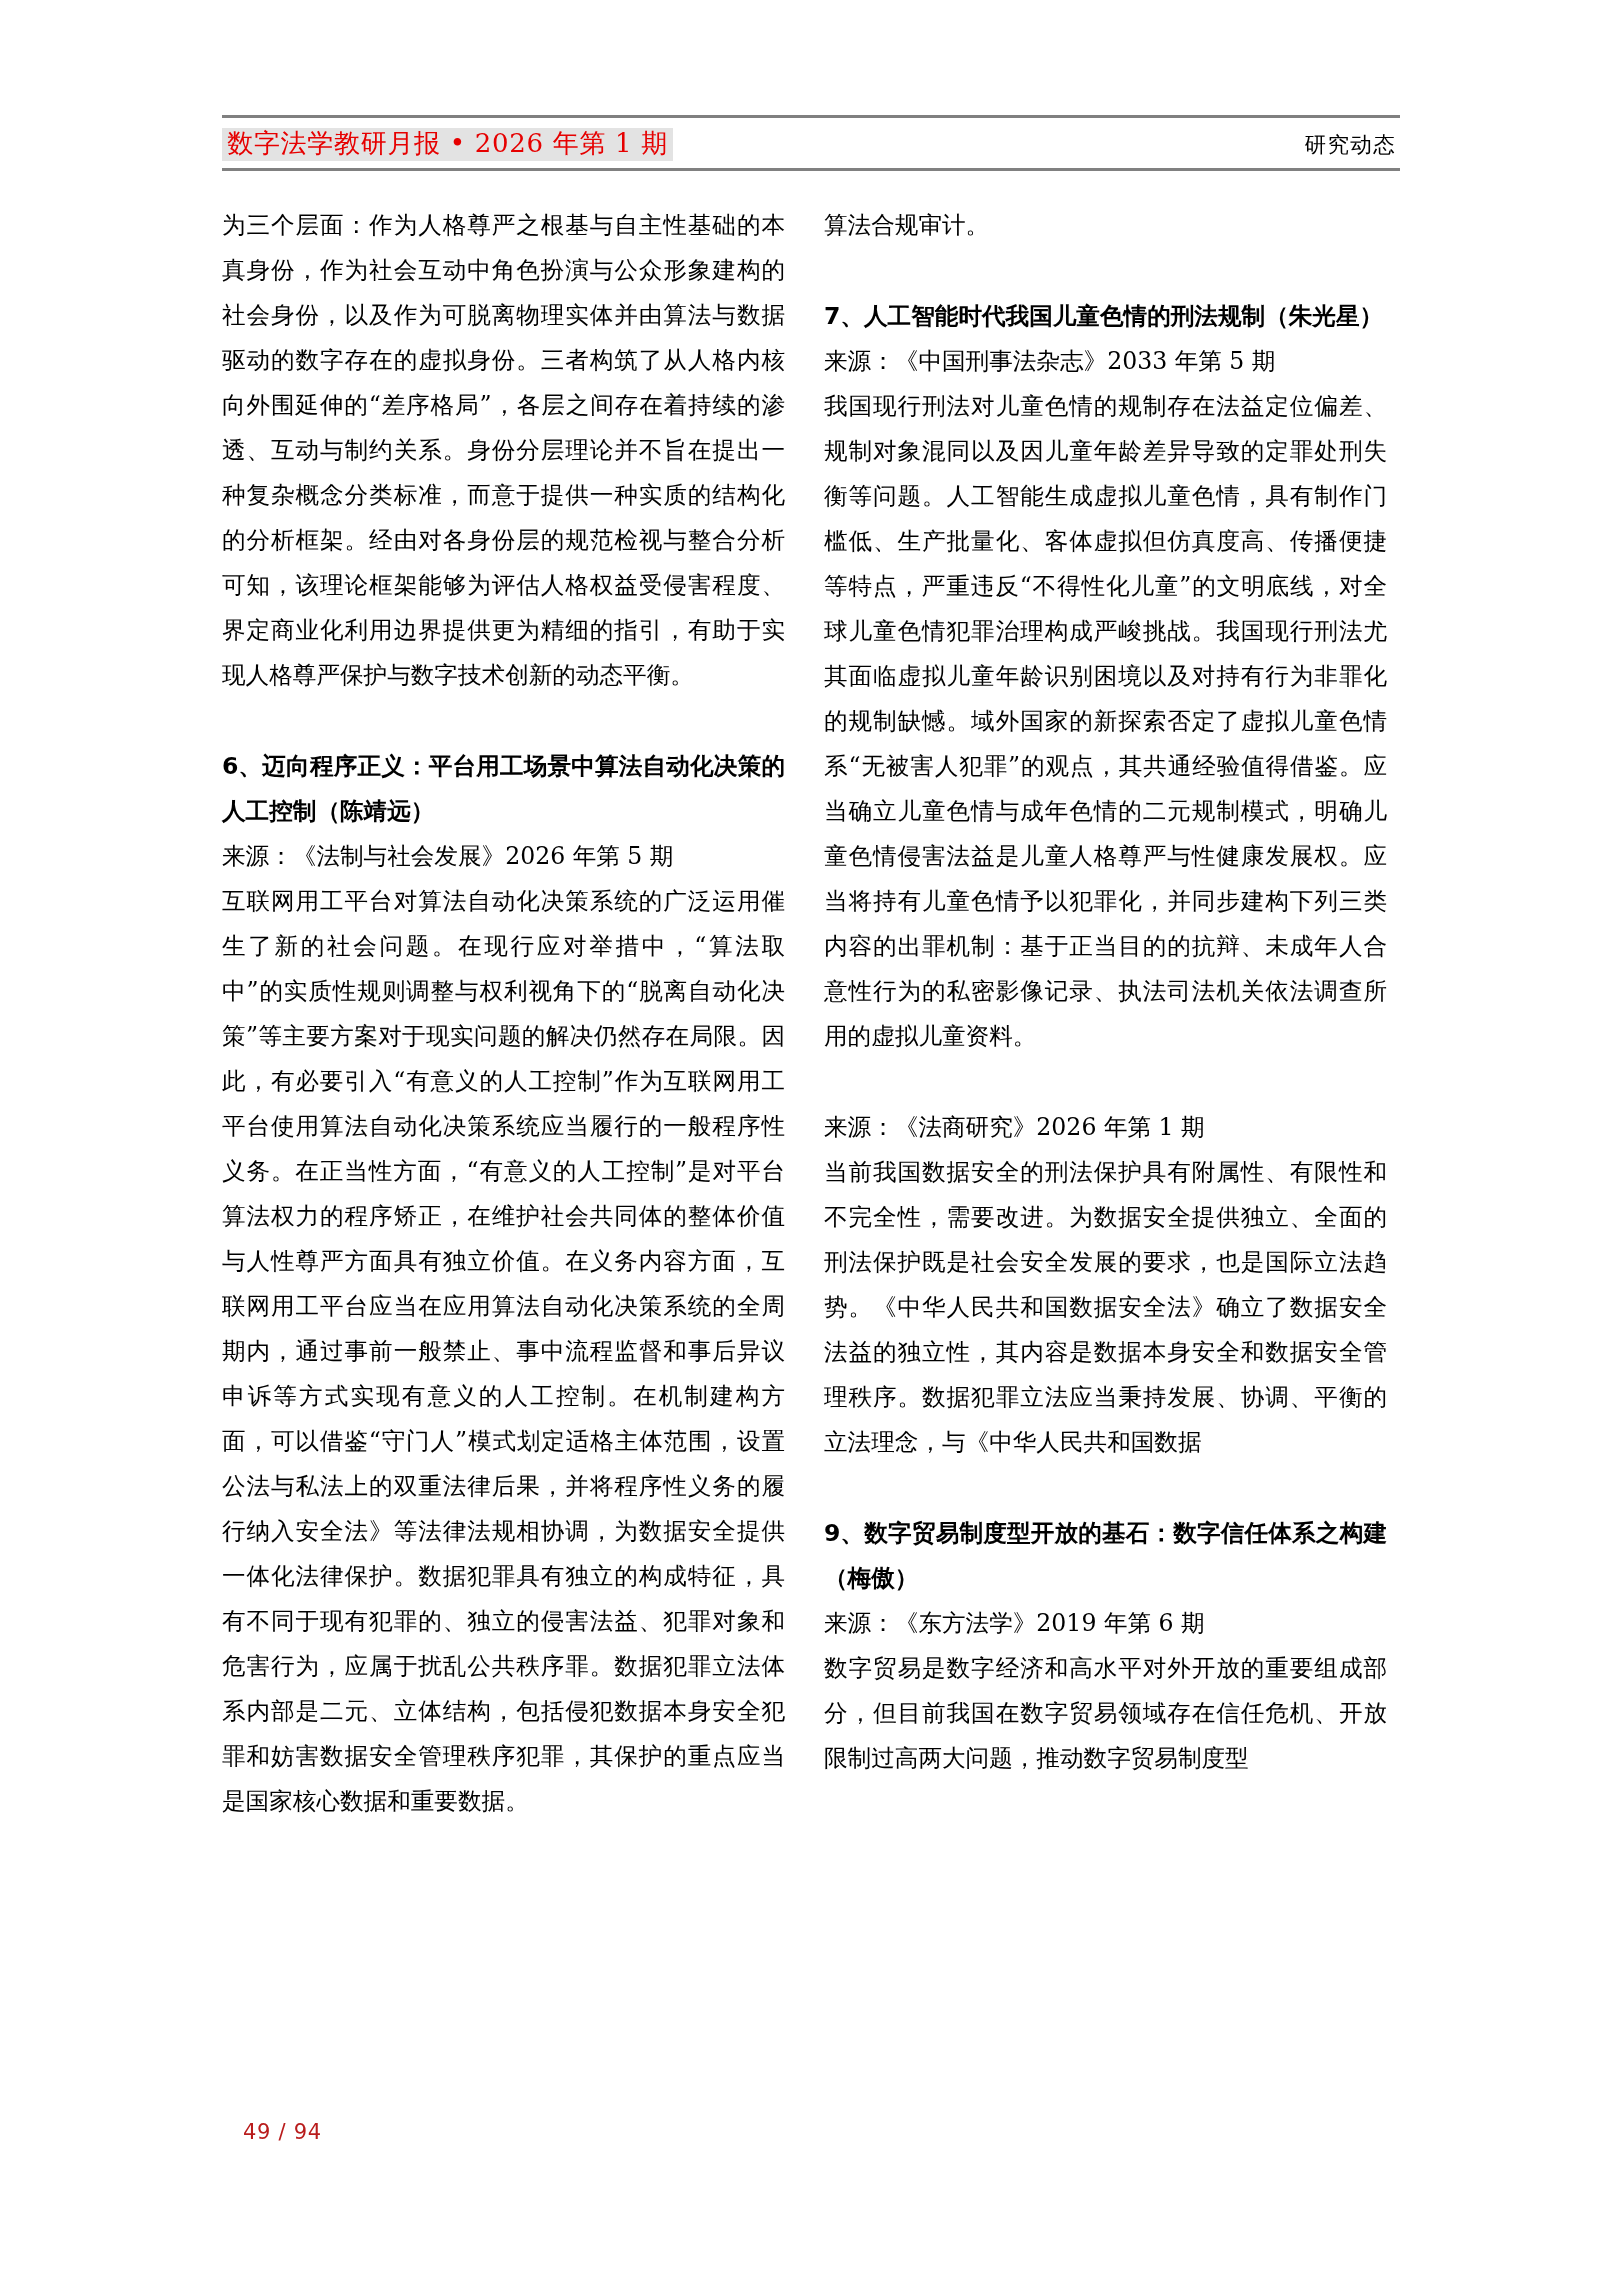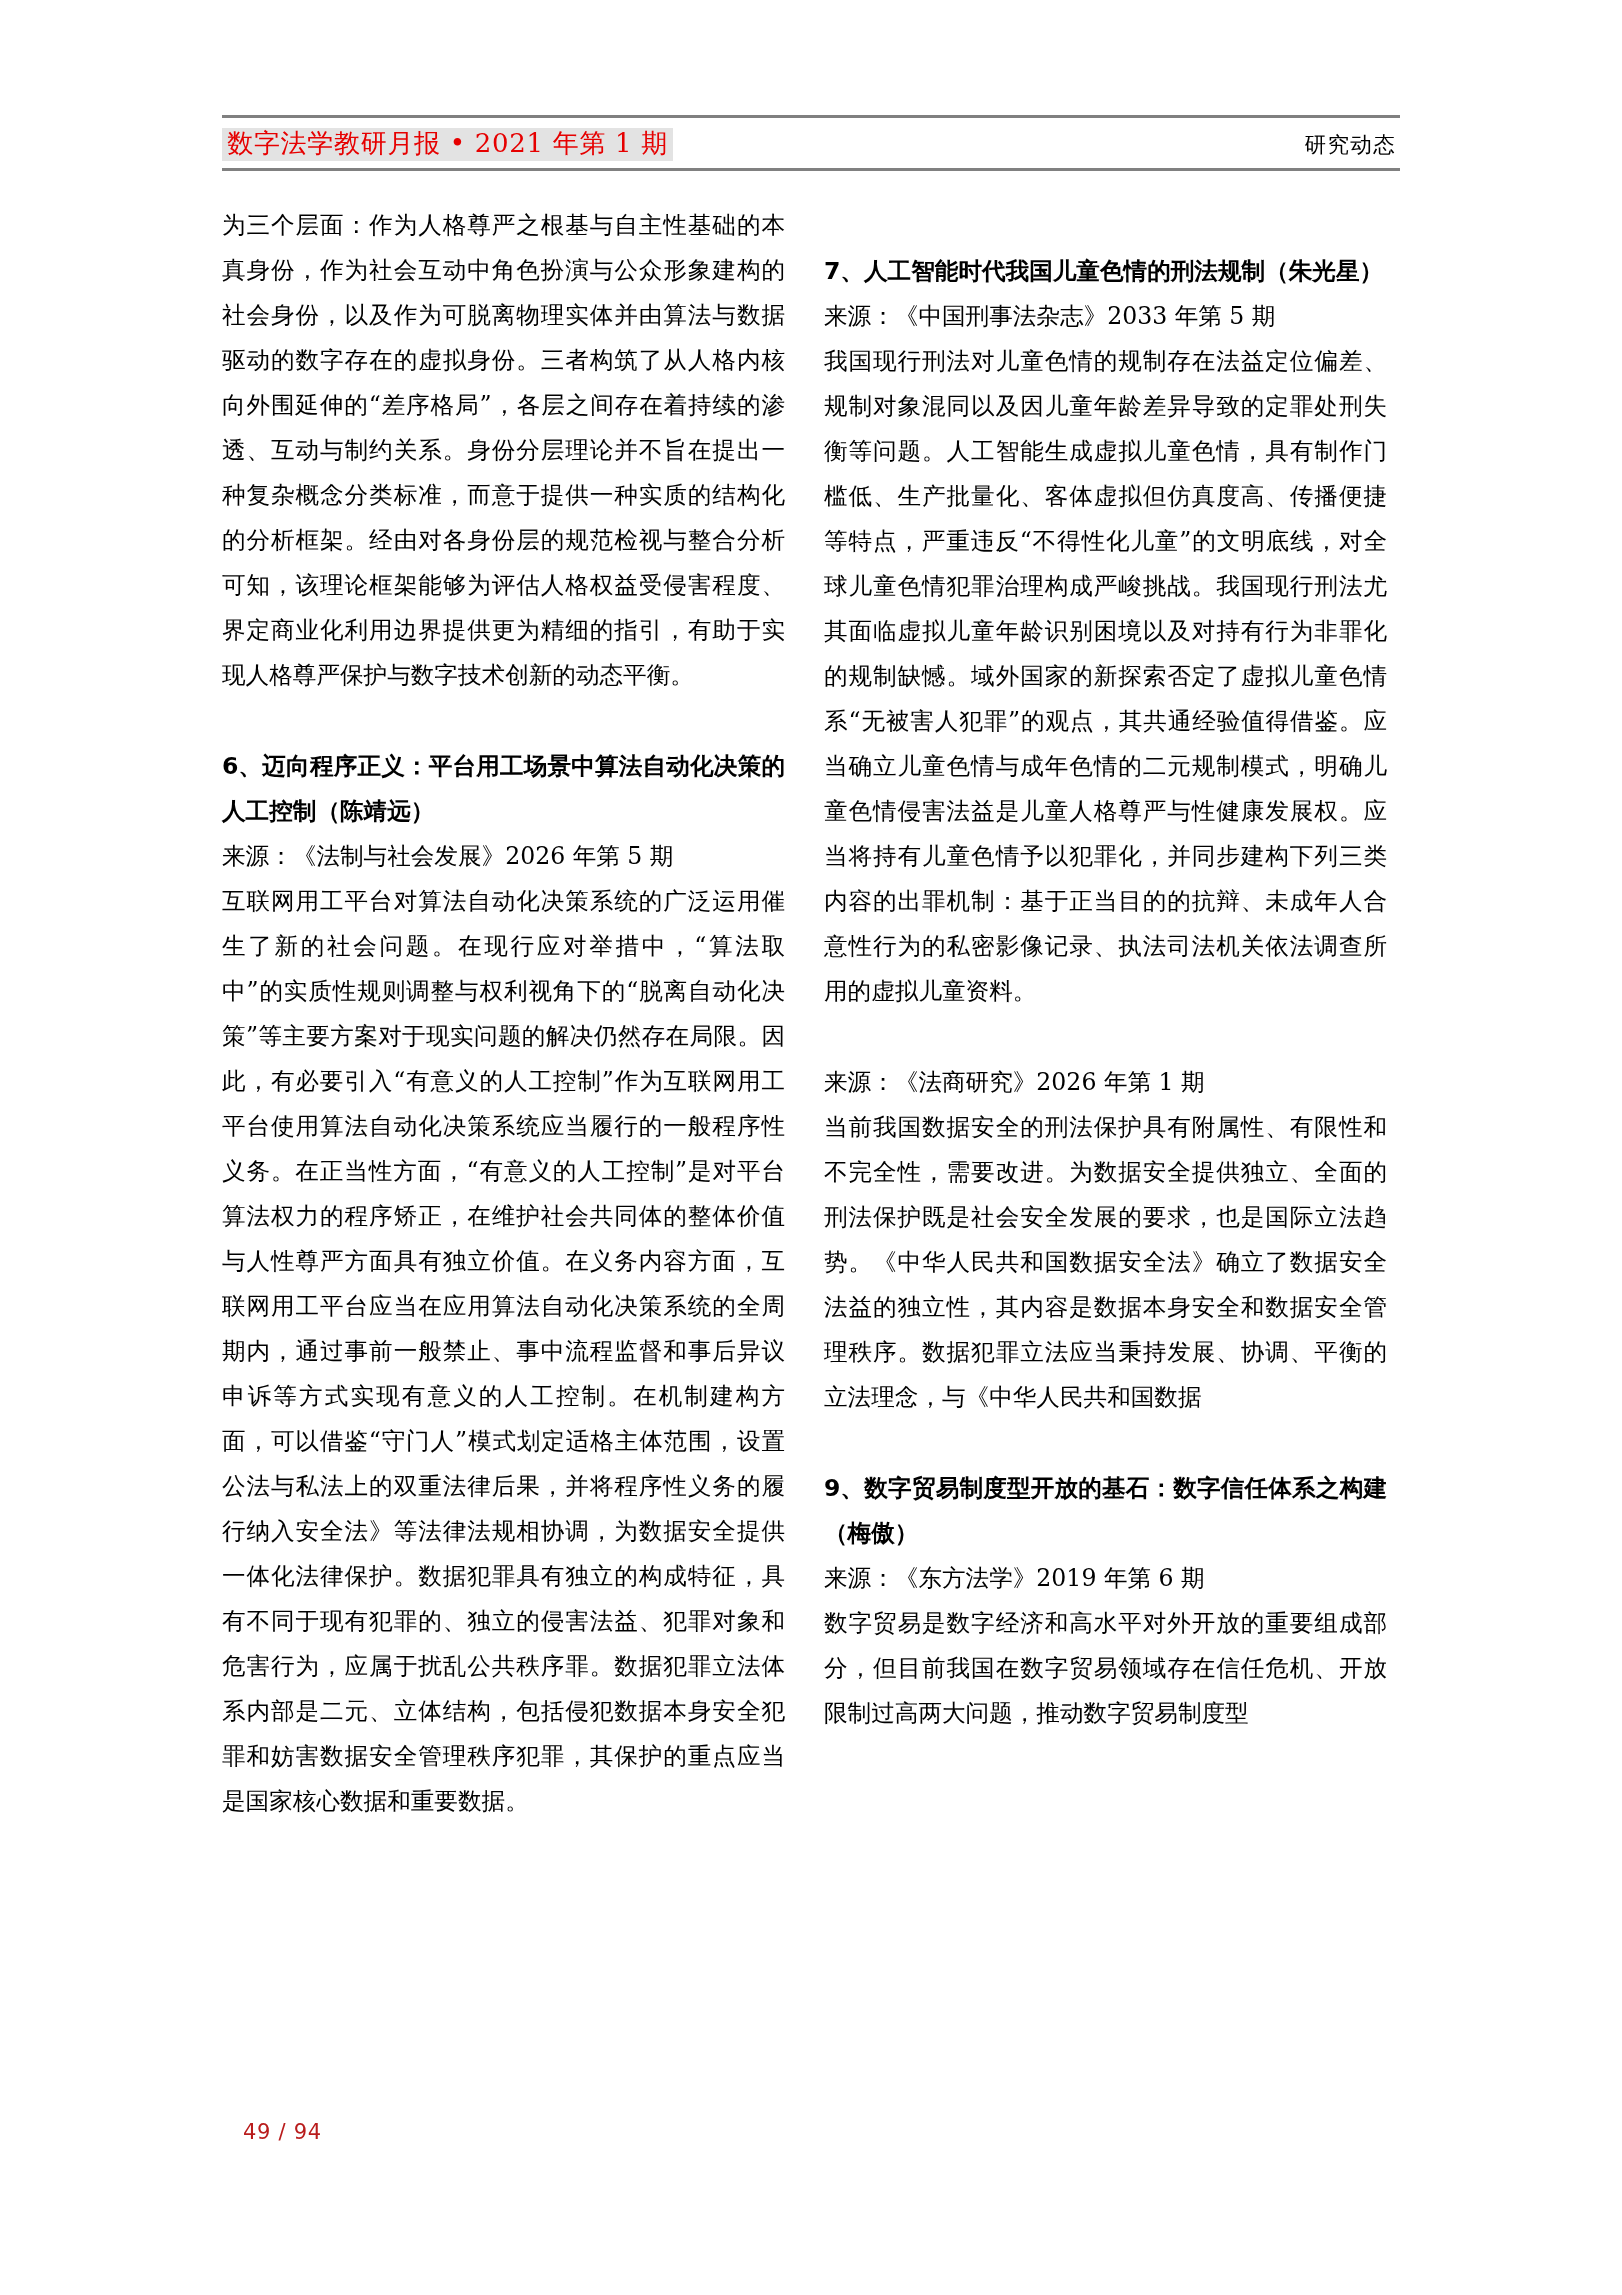--- a/index.html
+++ b/index.html
@@ -111,41 +111,42 @@
   }
 </style>
 </head>
 <body>
 
 <div class="page">
 
   <div class="header">
     <div class="header-rule-top"></div>
     <div class="header-row">
-      <div class="header-left">数字法学教研月报 • 2021 年第 1 期</div>
+      <div class="header-left">数字法学教研月报 • 2026 年第 1 期</div>
       <div class="header-right">研究动态</div>
     </div>
     <div class="header-rule-bottom"></div>
   </div>
 
   <div class="columns">
 
     <div class="col">
       <p class="body">为三个层面：作为人格尊严之根基与自主性基础的本真身份，作为社会互动中角色扮演与公众形象建构的社会身份，以及作为可脱离物理实体并由算法与数据驱动的数字存在的虚拟身份。三者构筑了从人格内核向外围延伸的“差序格局”，各层之间存在着持续的渗透、互动与制约关系。身份分层理论并不旨在提出一种复杂概念分类标准，而意于提供一种实质的结构化的分析框架。经由对各身份层的规范检视与整合分析可知，该理论框架能够为评估人格权益受侵害程度、界定商业化利用边界提供更为精细的指引，有助于实现人格尊严保护与数字技术创新的动态平衡。</p>
 
       <div class="gap-large"></div>
 
       <h3 class="heading">6、迈向程序正义：平台用工场景中算法自动化决策的人工控制（陈靖远）</h3>
 
       <p class="body">来源：《法制与社会发展》2026 年第 5 期</p>
 
       <p class="body">互联网用工平台对算法自动化决策系统的广泛运用催生了新的社会问题。在现行应对举措中，“算法取中”的实质性规则调整与权利视角下的“脱离自动化决策”等主要方案对于现实问题的解决仍然存在局限。因此，有必要引入“有意义的人工控制”作为互联网用工平台使用算法自动化决策系统应当履行的一般程序性义务。在正当性方面，“有意义的人工控制”是对平台算法权力的程序矫正，在维护社会共同体的整体价值与人性尊严方面具有独立价值。在义务内容方面，互联网用工平台应当在应用算法自动化决策系统的全周期内，通过事前一般禁止、事中流程监督和事后异议申诉等方式实现有意义的人工控制。在机制建构方面，可以借鉴“守门人”模式划定适格主体范围，设置公法与私法上的双重法律后果，并将程序性义务的履行纳入安全法》等法律法规相协调，为数据安全提供一体化法律保护。数据犯罪具有独立的构成特征，具有不同于现有犯罪的、独立的侵害法益、犯罪对象和危害行为，应属于扰乱公共秩序罪。数据犯罪立法体系内部是二元、立体结构，包括侵犯数据本身安全犯罪和妨害数据安全管理秩序犯罪，其保护的重点应当是国家核心数据和重要数据。</p>
     </div>
 
     <div class="col">
+      <p class="body">算法合规审计。</p>
 
       <div class="gap-large"></div>
 
       <h3 class="heading">7、人工智能时代我国儿童色情的刑法规制（朱光星）</h3>
 
       <p class="body">来源：《中国刑事法杂志》2033 年第 5 期</p>
 
       <p class="body">我国现行刑法对儿童色情的规制存在法益定位偏差、规制对象混同以及因儿童年龄差异导致的定罪处刑失衡等问题。人工智能生成虚拟儿童色情，具有制作门槛低、生产批量化、客体虚拟但仿真度高、传播便捷等特点，严重违反“不得性化儿童”的文明底线，对全球儿童色情犯罪治理构成严峻挑战。我国现行刑法尤其面临虚拟儿童年龄识别困境以及对持有行为非罪化的规制缺憾。域外国家的新探索否定了虚拟儿童色情系“无被害人犯罪”的观点，其共通经验值得借鉴。应当确立儿童色情与成年色情的二元规制模式，明确儿童色情侵害法益是儿童人格尊严与性健康发展权。应当将持有儿童色情予以犯罪化，并同步建构下列三类内容的出罪机制：基于正当目的的抗辩、未成年人合意性行为的私密影像记录、执法司法机关依法调查所用的虚拟儿童资料。</p>
 
       <div class="gap-large"></div>

